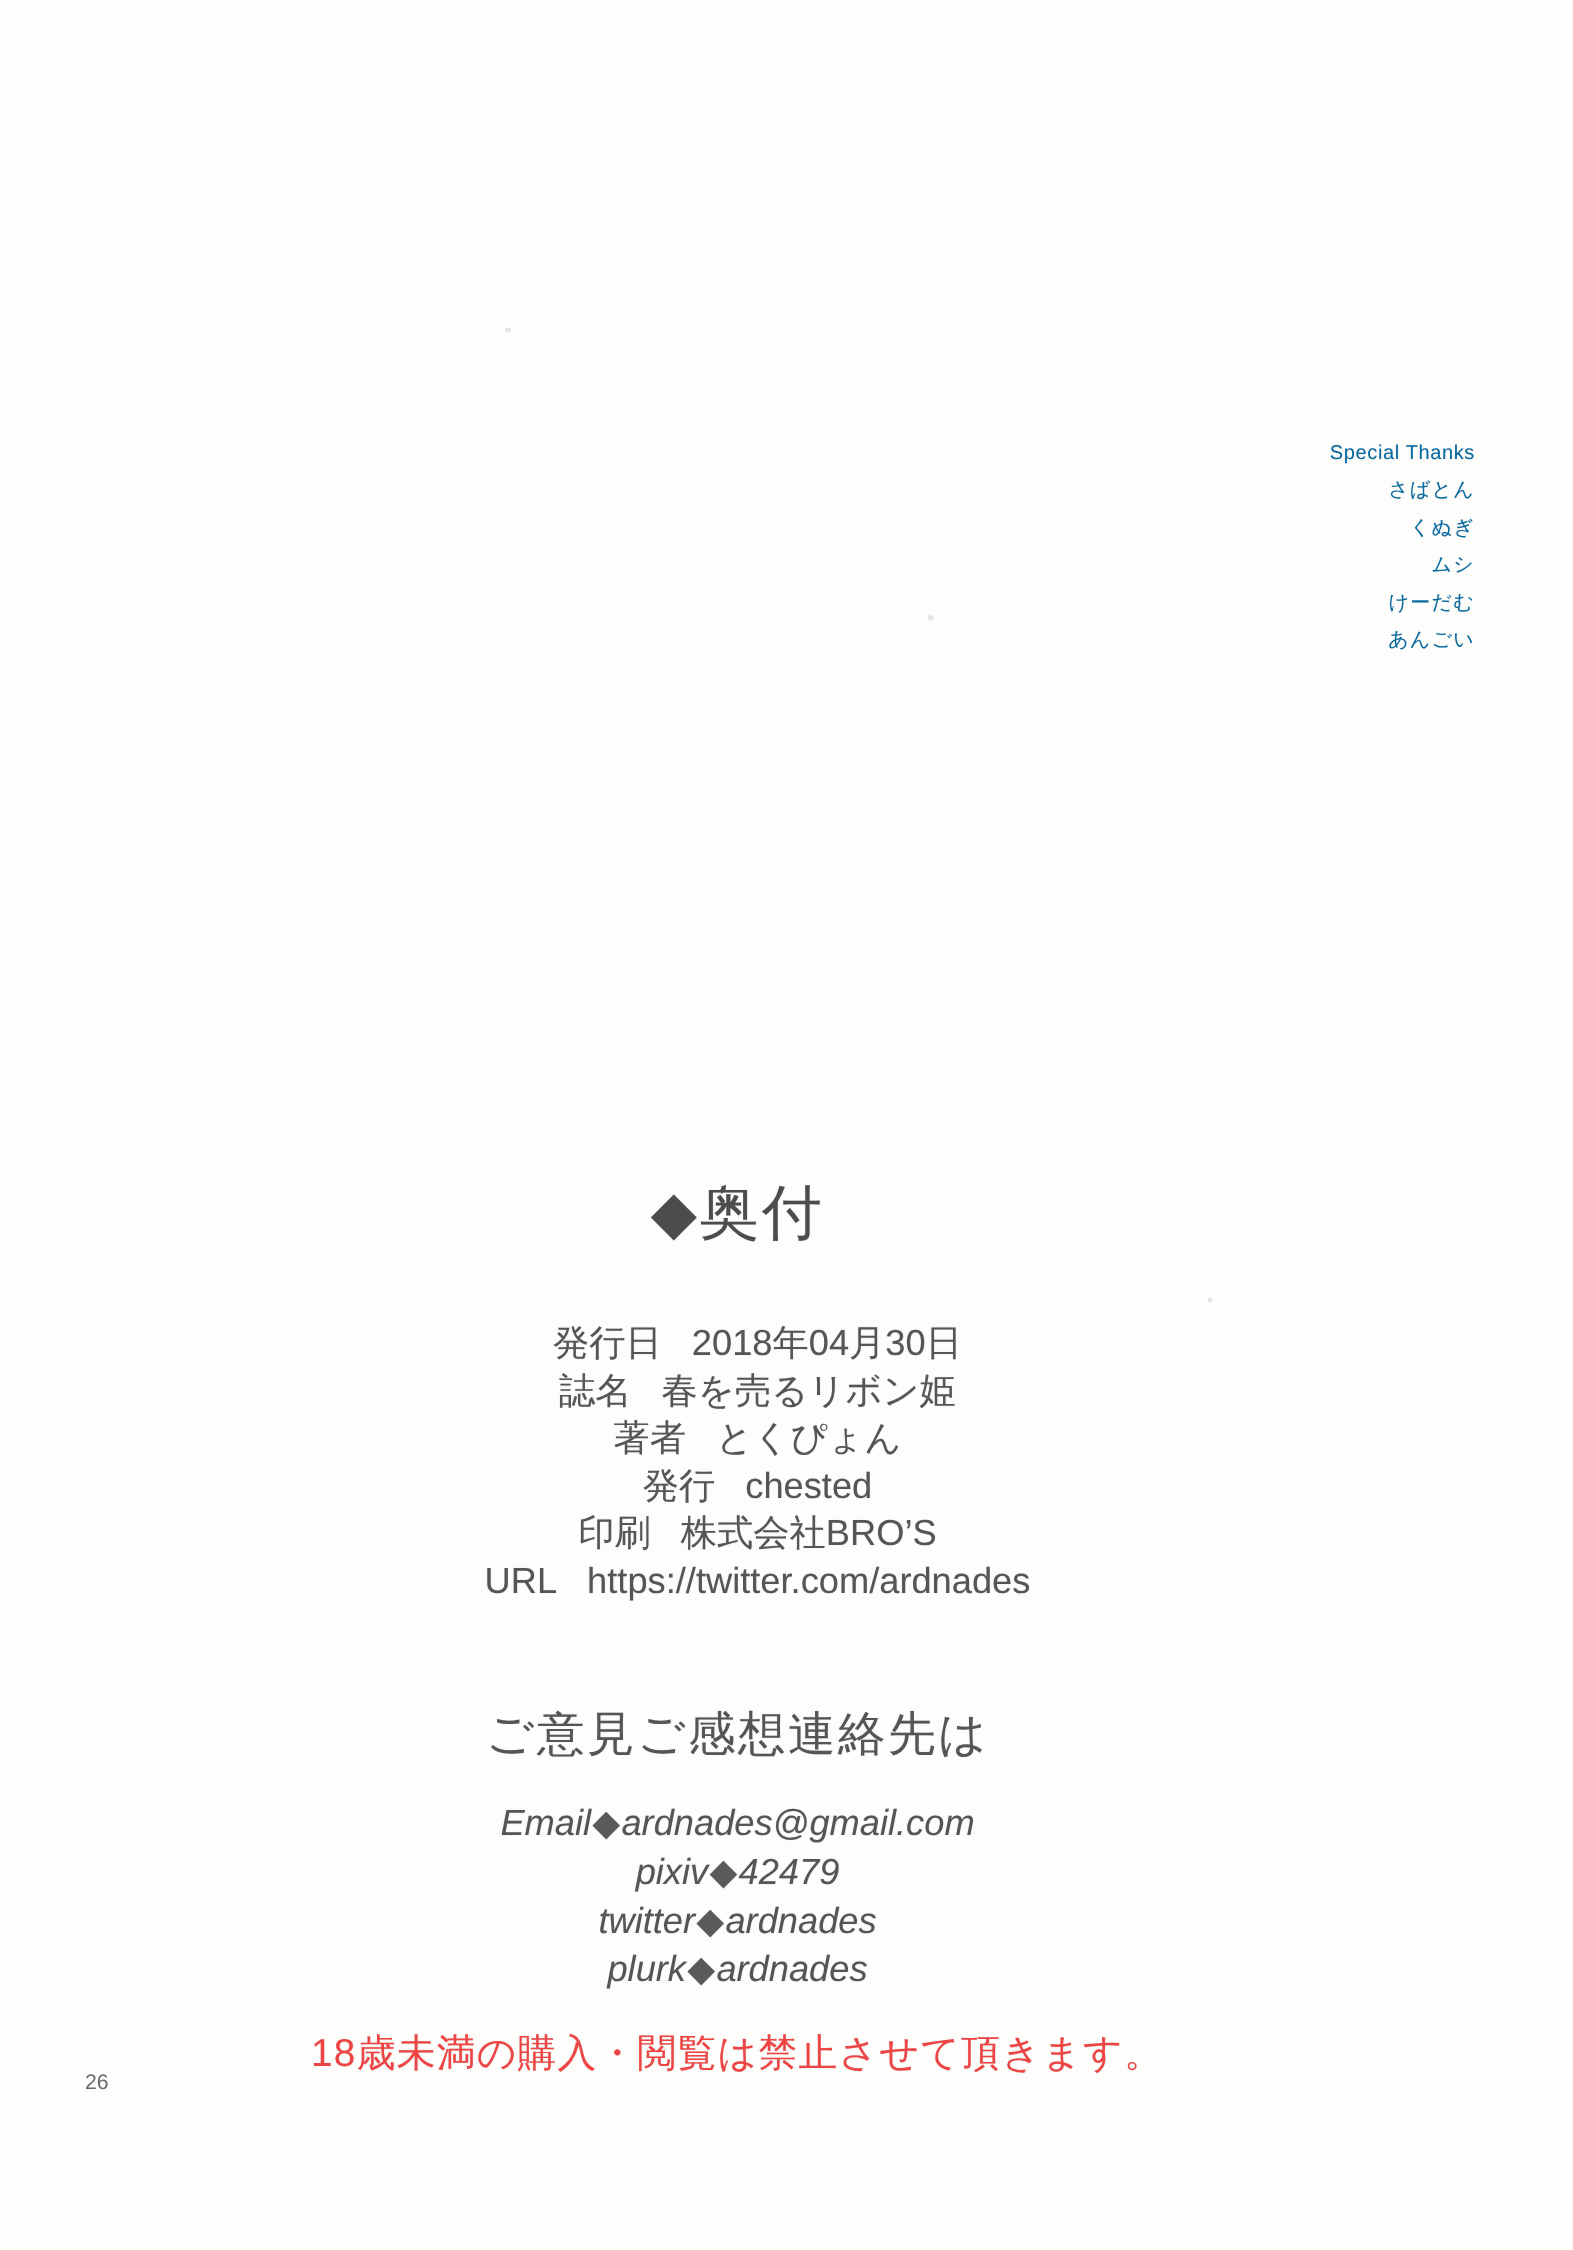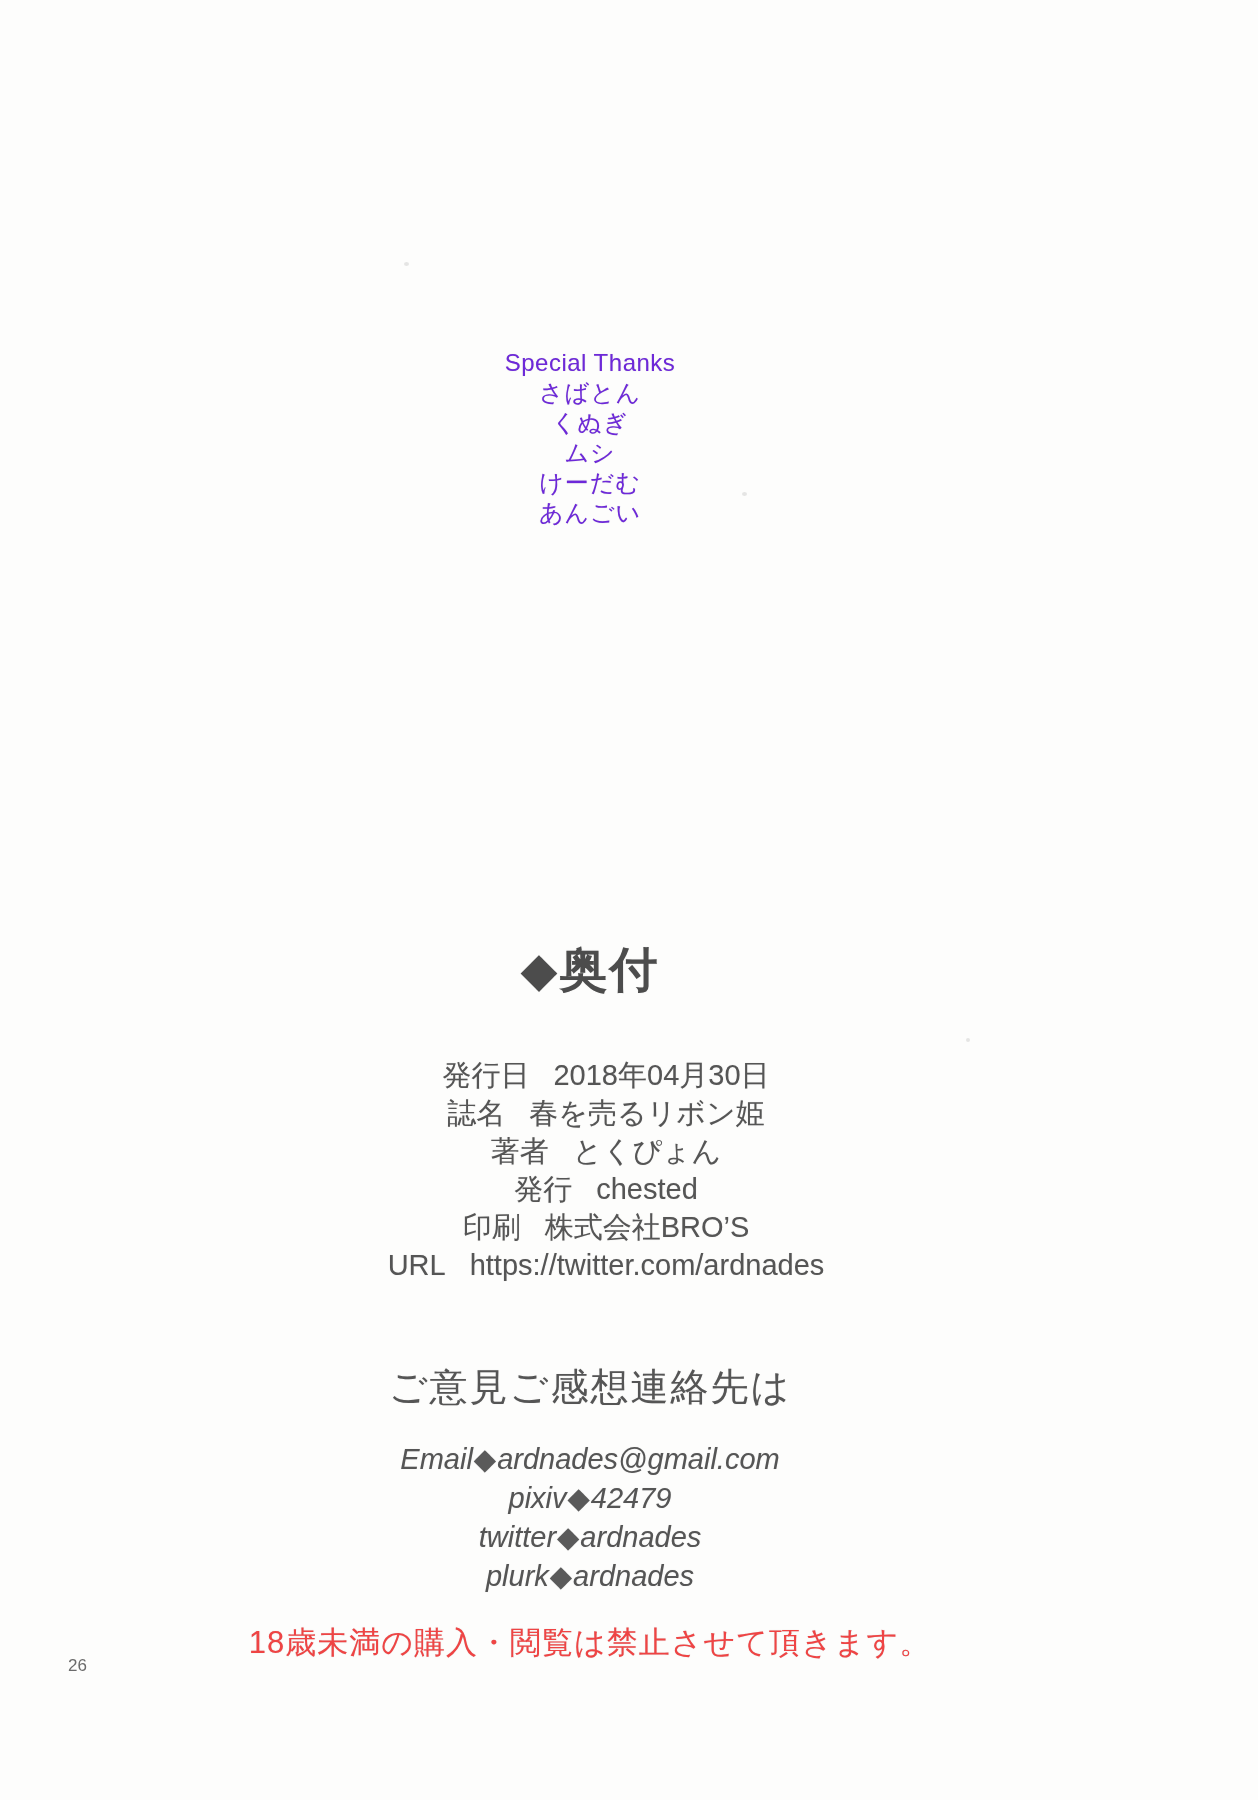--- a/index.html
+++ b/index.html
@@ -21,31 +21,32 @@
     left: 0;
     width: 1180px;
     text-align: center;
   }
   .soft {
     text-shadow: 0 0 1px rgba(110,110,110,0.28);
   }
 
   .thanks {
     top: 348px;
-    font-size: 24px;
+    font-size: 16px;
     line-height: 30px;
     letter-spacing: 1px;
-    color: #6d28d9;
+    color: #0369a1;
+    text-align: right;
   }
   .thanks .t-title { letter-spacing: 0.5px; }
 
   .colophon-heading {
     top: 938px;
     font-size: 48px;
-    font-weight: 700;
+    font-weight: 400;
     letter-spacing: 2px;
     color: #4c4c4c;
   }
 
   .info-rows {
     top: 1056px;
     font-size: 29px;
     line-height: 38px;
     color: #555555;
     padding-left: 16px;

